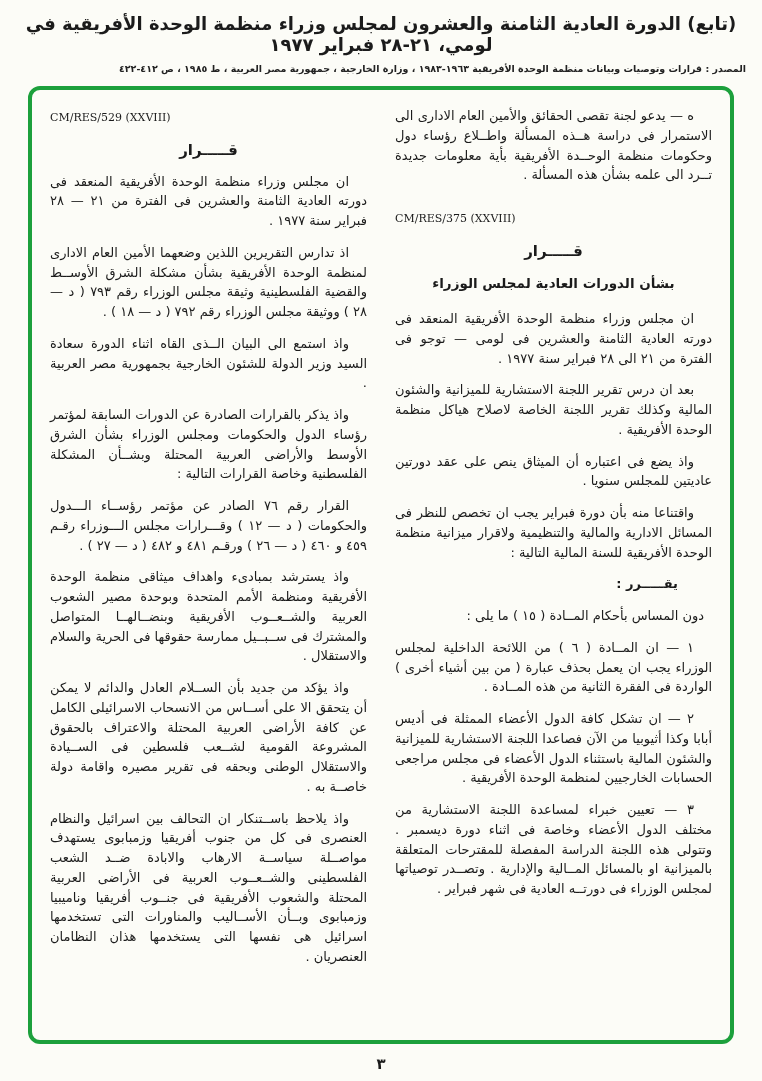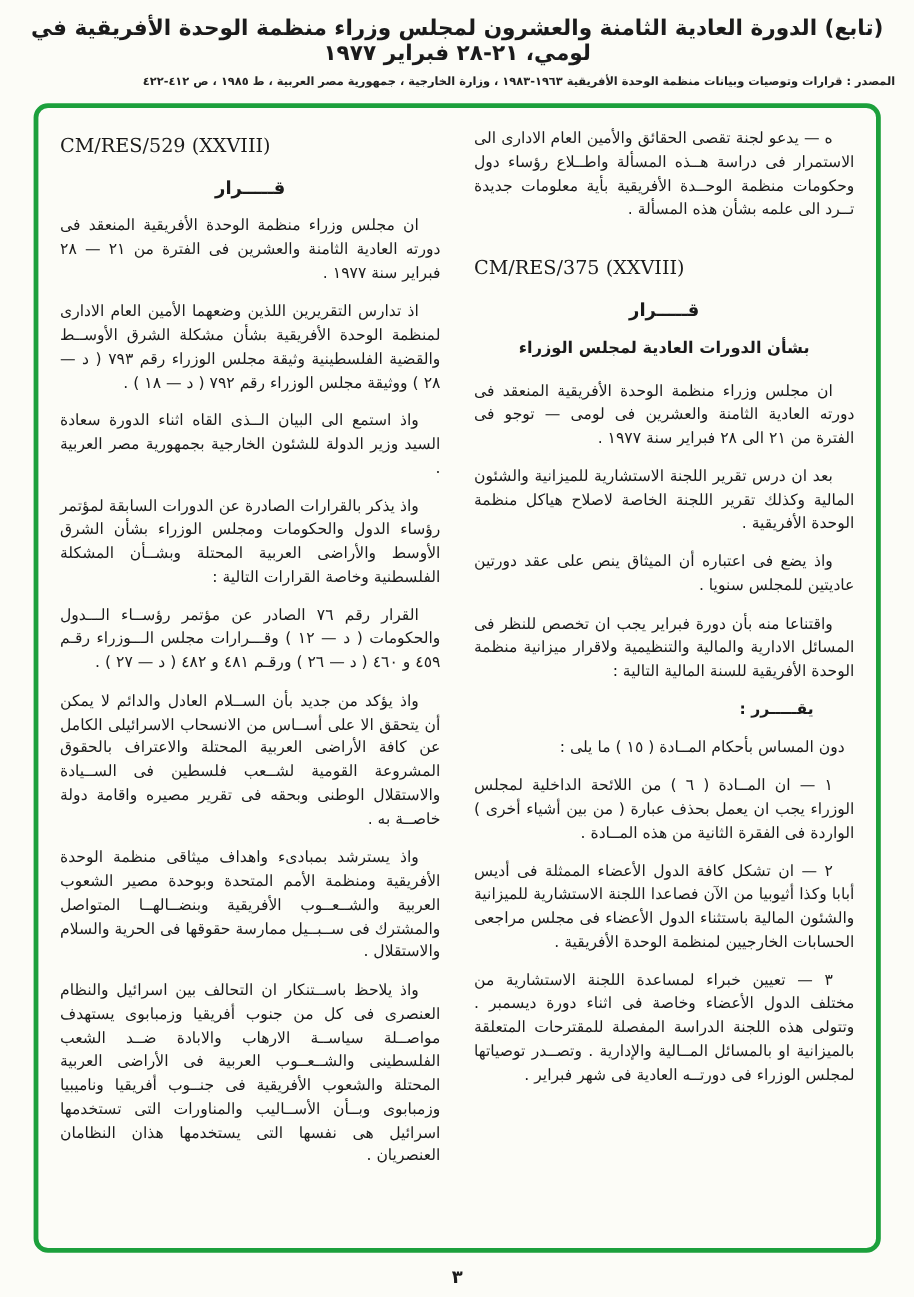--- a/index.html
+++ b/index.html
@@ -53,21 +53,21 @@
     flex: 1 1 0;
     min-width: 0;
     font-size: 13px;
     line-height: 1.52;
     text-align: justify;
   }
   .doc-ref {
     direction: ltr;
     text-align: left;
     font-family: "DejaVu Serif", serif;
-    font-size: 16px;
+    font-size: 11px;
     margin: 4px 0 12px 0;
   }
   .res-title {
     text-align: center;
     font-weight: bold;
     font-size: 15px;
     margin: 6px 0 10px 0;
   }
   .res-subtitle {
     text-align: center;
@@ -128,22 +128,22 @@
   </section>
 
   <section class="col">
     <div class="doc-ref">CM/RES/529 (XXVIII)</div>
     <div class="res-title">قـــــرار</div>
     <p class="para">ان مجلس وزراء منظمة الوحدة الأفريقية المنعقد فى دورته العادية الثامنة والعشرين فى الفترة من ٢١ — ٢٨ فبراير سنة ١٩٧٧ .</p>
     <p class="para">اذ تدارس التقريرين اللذين وضعهما الأمين العام الادارى لمنظمة الوحدة الأفريقية بشأن مشكلة الشرق الأوســط والقضية الفلسطينية وثيقة مجلس الوزراء رقم ٧٩٣ ( د — ٢٨ ) ووثيقة مجلس الوزراء رقم ٧٩٢ ( د — ١٨ ) .</p>
     <p class="para">واذ استمع الى البيان الــذى القاه اثناء الدورة سعادة السيد وزير الدولة للشئون الخارجية بجمهورية مصر العربية .</p>
     <p class="para">واذ يذكر بالقرارات الصادرة عن الدورات السابقة لمؤتمر رؤساء الدول والحكومات ومجلس الوزراء بشأن الشرق الأوسط والأراضى العربية المحتلة وبشــأن المشكلة الفلسطنية وخاصة القرارات التالية :</p>
     <p class="para">القرار رقم ٧٦ الصادر عن مؤتمر رؤســاء الـــدول والحكومات ( د — ١٢ ) وقـــرارات مجلس الـــوزراء رقـم ٤٥٩ و ٤٦٠ ( د — ٢٦ ) ورقـم ٤٨١ و ٤٨٢ ( د — ٢٧ ) .</p>
+    <p class="para">واذ يسترشد بمبادىء واهداف ميثاقى منظمة الوحدة الأفريقية ومنظمة الأمم المتحدة وبوحدة مصير الشعوب العربية والشــعــوب الأفريقية وبنضــالهــا المتواصل والمشترك فى ســبــيل ممارسة حقوقها فى الحرية والسلام والاستقلال .</p>
     <p class="para">واذ يؤكد من جديد بأن الســلام العادل والدائم لا يمكن أن يتحقق الا على أســاس من الانسحاب الاسرائيلى الكامل عن كافة الأراضى العربية المحتلة والاعتراف بالحقوق المشروعة القومية لشــعب فلسطين فى الســيادة والاستقلال الوطنى وبحقه فى تقرير مصيره واقامة دولة خاصــة به .</p>
-    <p class="para">واذ يسترشد بمبادىء واهداف ميثاقى منظمة الوحدة الأفريقية ومنظمة الأمم المتحدة وبوحدة مصير الشعوب العربية والشــعــوب الأفريقية وبنضــالهــا المتواصل والمشترك فى ســبــيل ممارسة حقوقها فى الحرية والسلام والاستقلال .</p>
     <p class="para">واذ يلاحظ باســتنكار ان التحالف بين اسرائيل والنظام العنصرى فى كل من جنوب أفريقيا وزمبابوى يستهدف مواصــلة سياســة الارهاب والابادة ضــد الشعب الفلسطينى والشــعــوب العربية فى الأراضى العربية المحتلة والشعوب الأفريقية فى جنــوب أفريقيا وناميبيا وزمبابوى وبــأن الأســاليب والمناورات التى تستخدمها اسرائيل هى نفسها التى يستخدمها هذان النظامان العنصريان .</p>
   </section>
 
 </main>
 
 <footer class="page-footer">
   <span>٣</span>
 </footer>
 
 </body></html>

